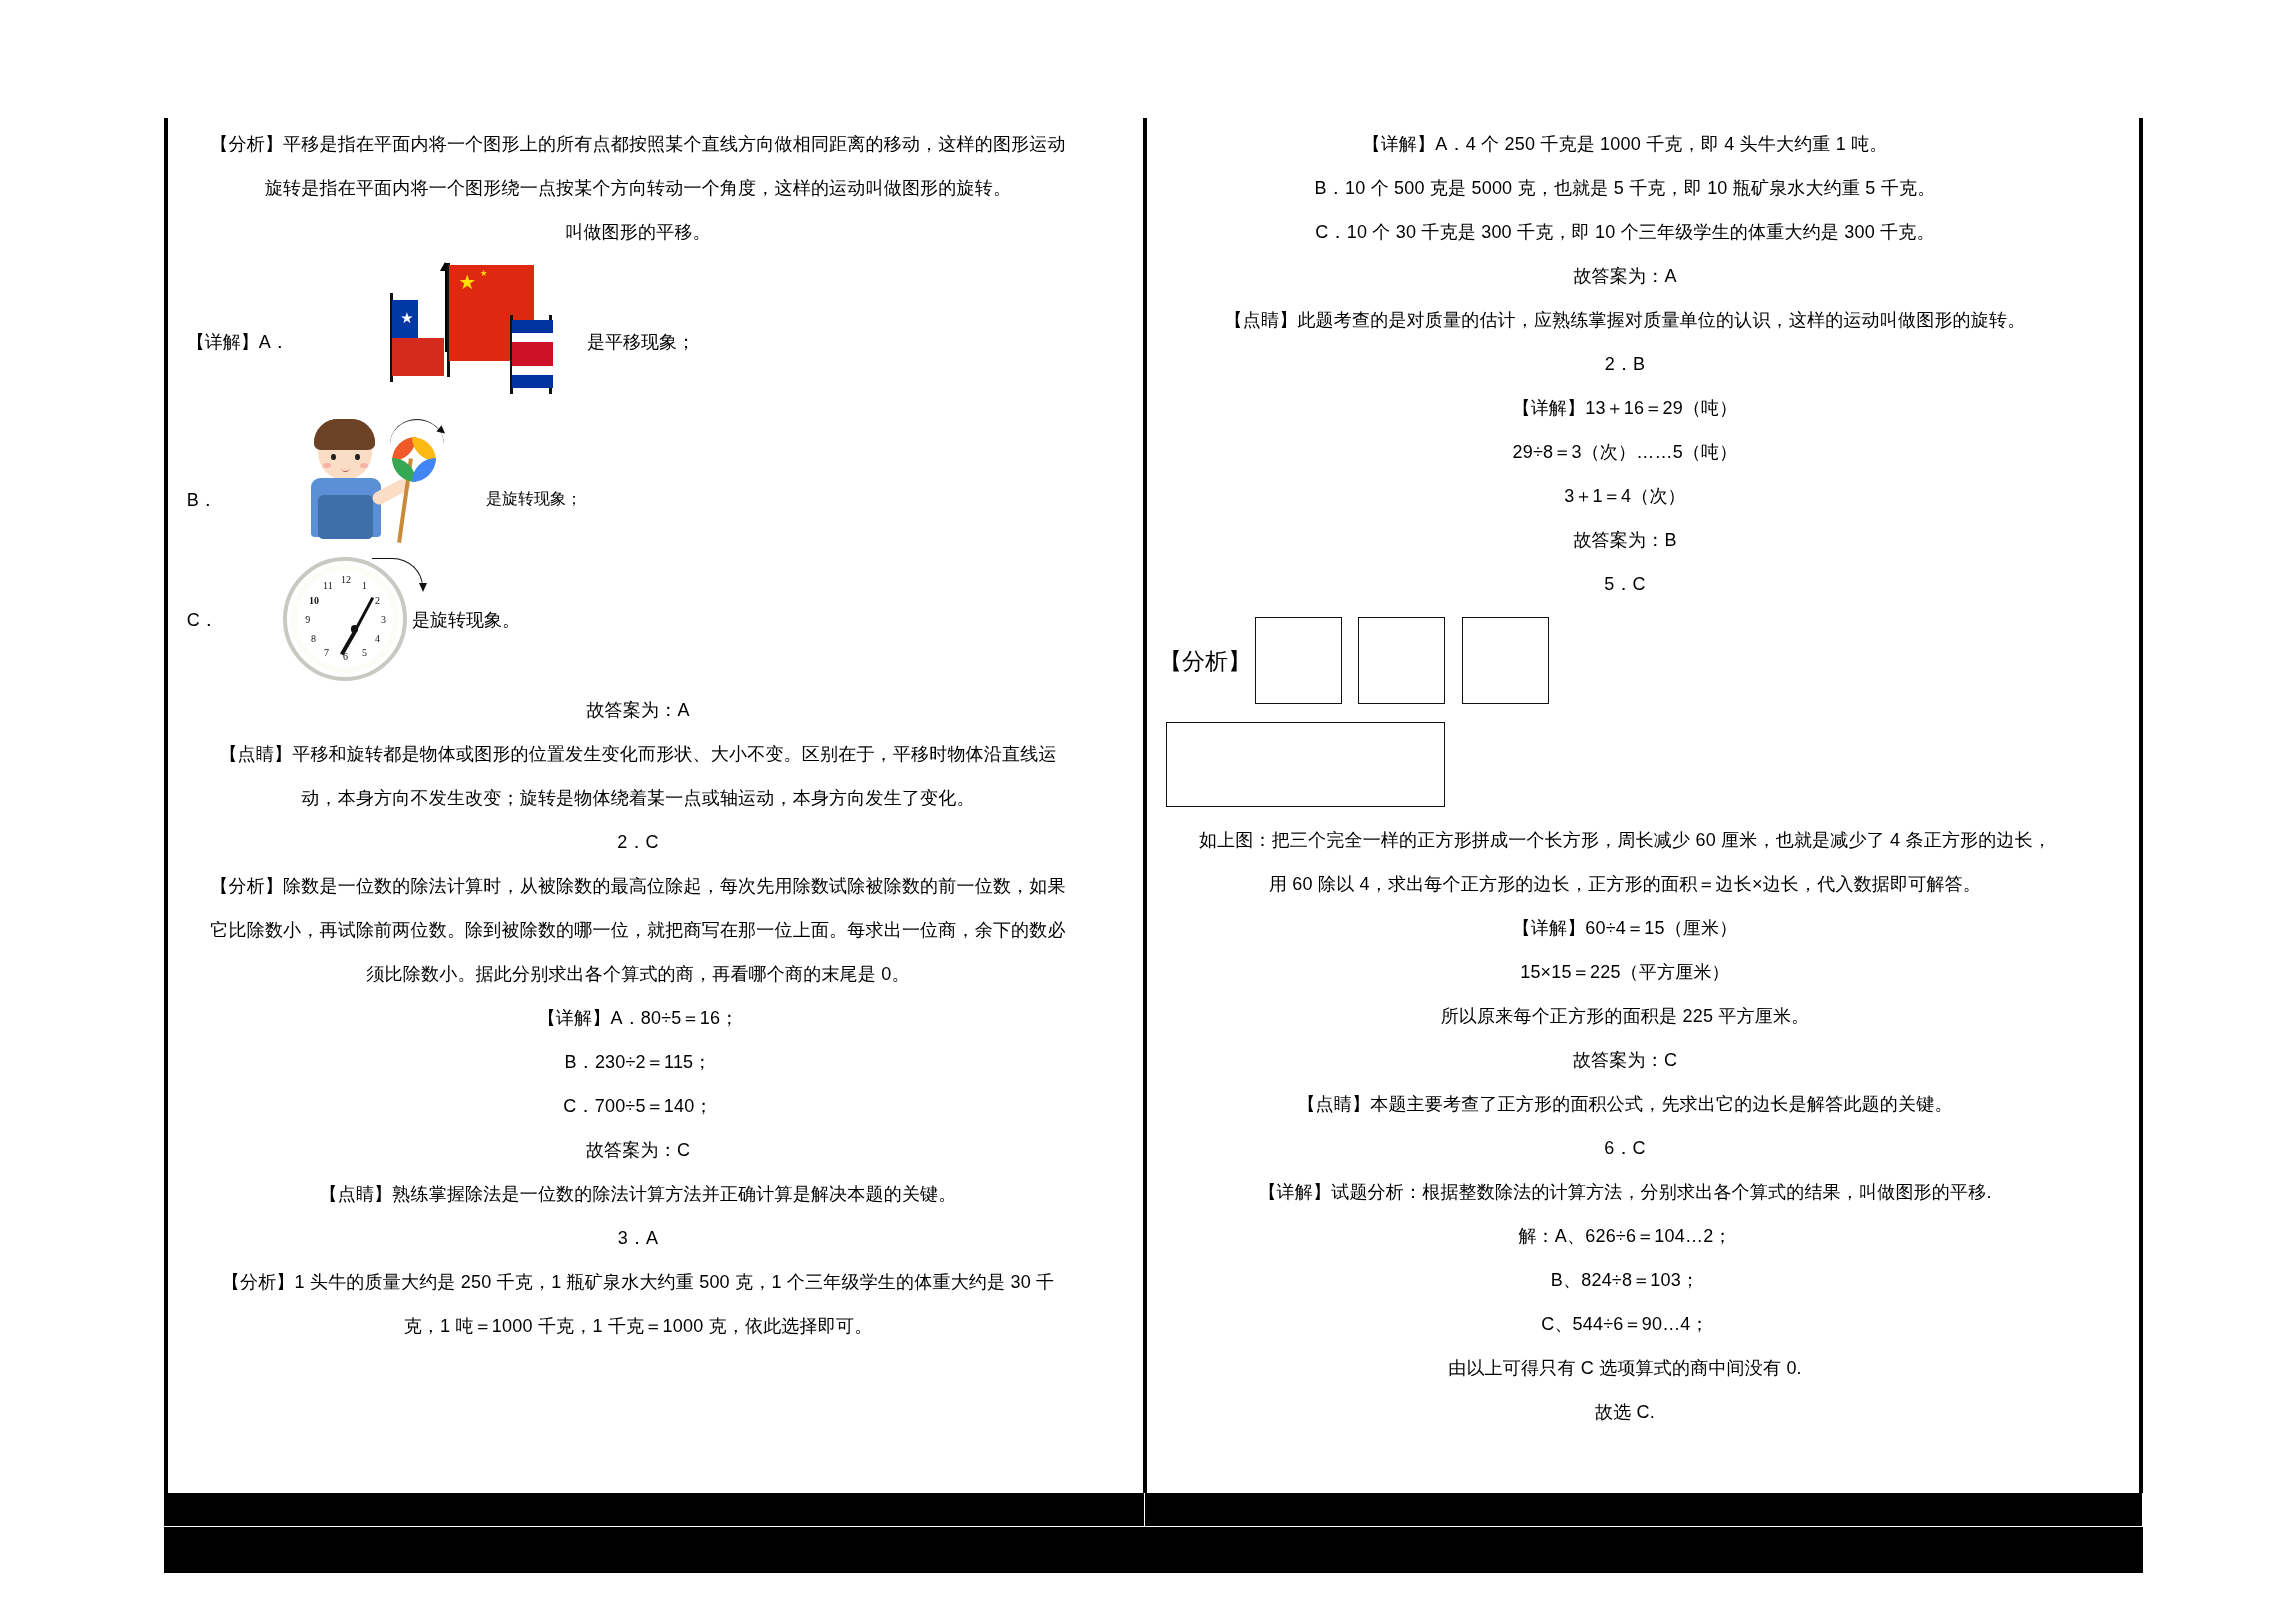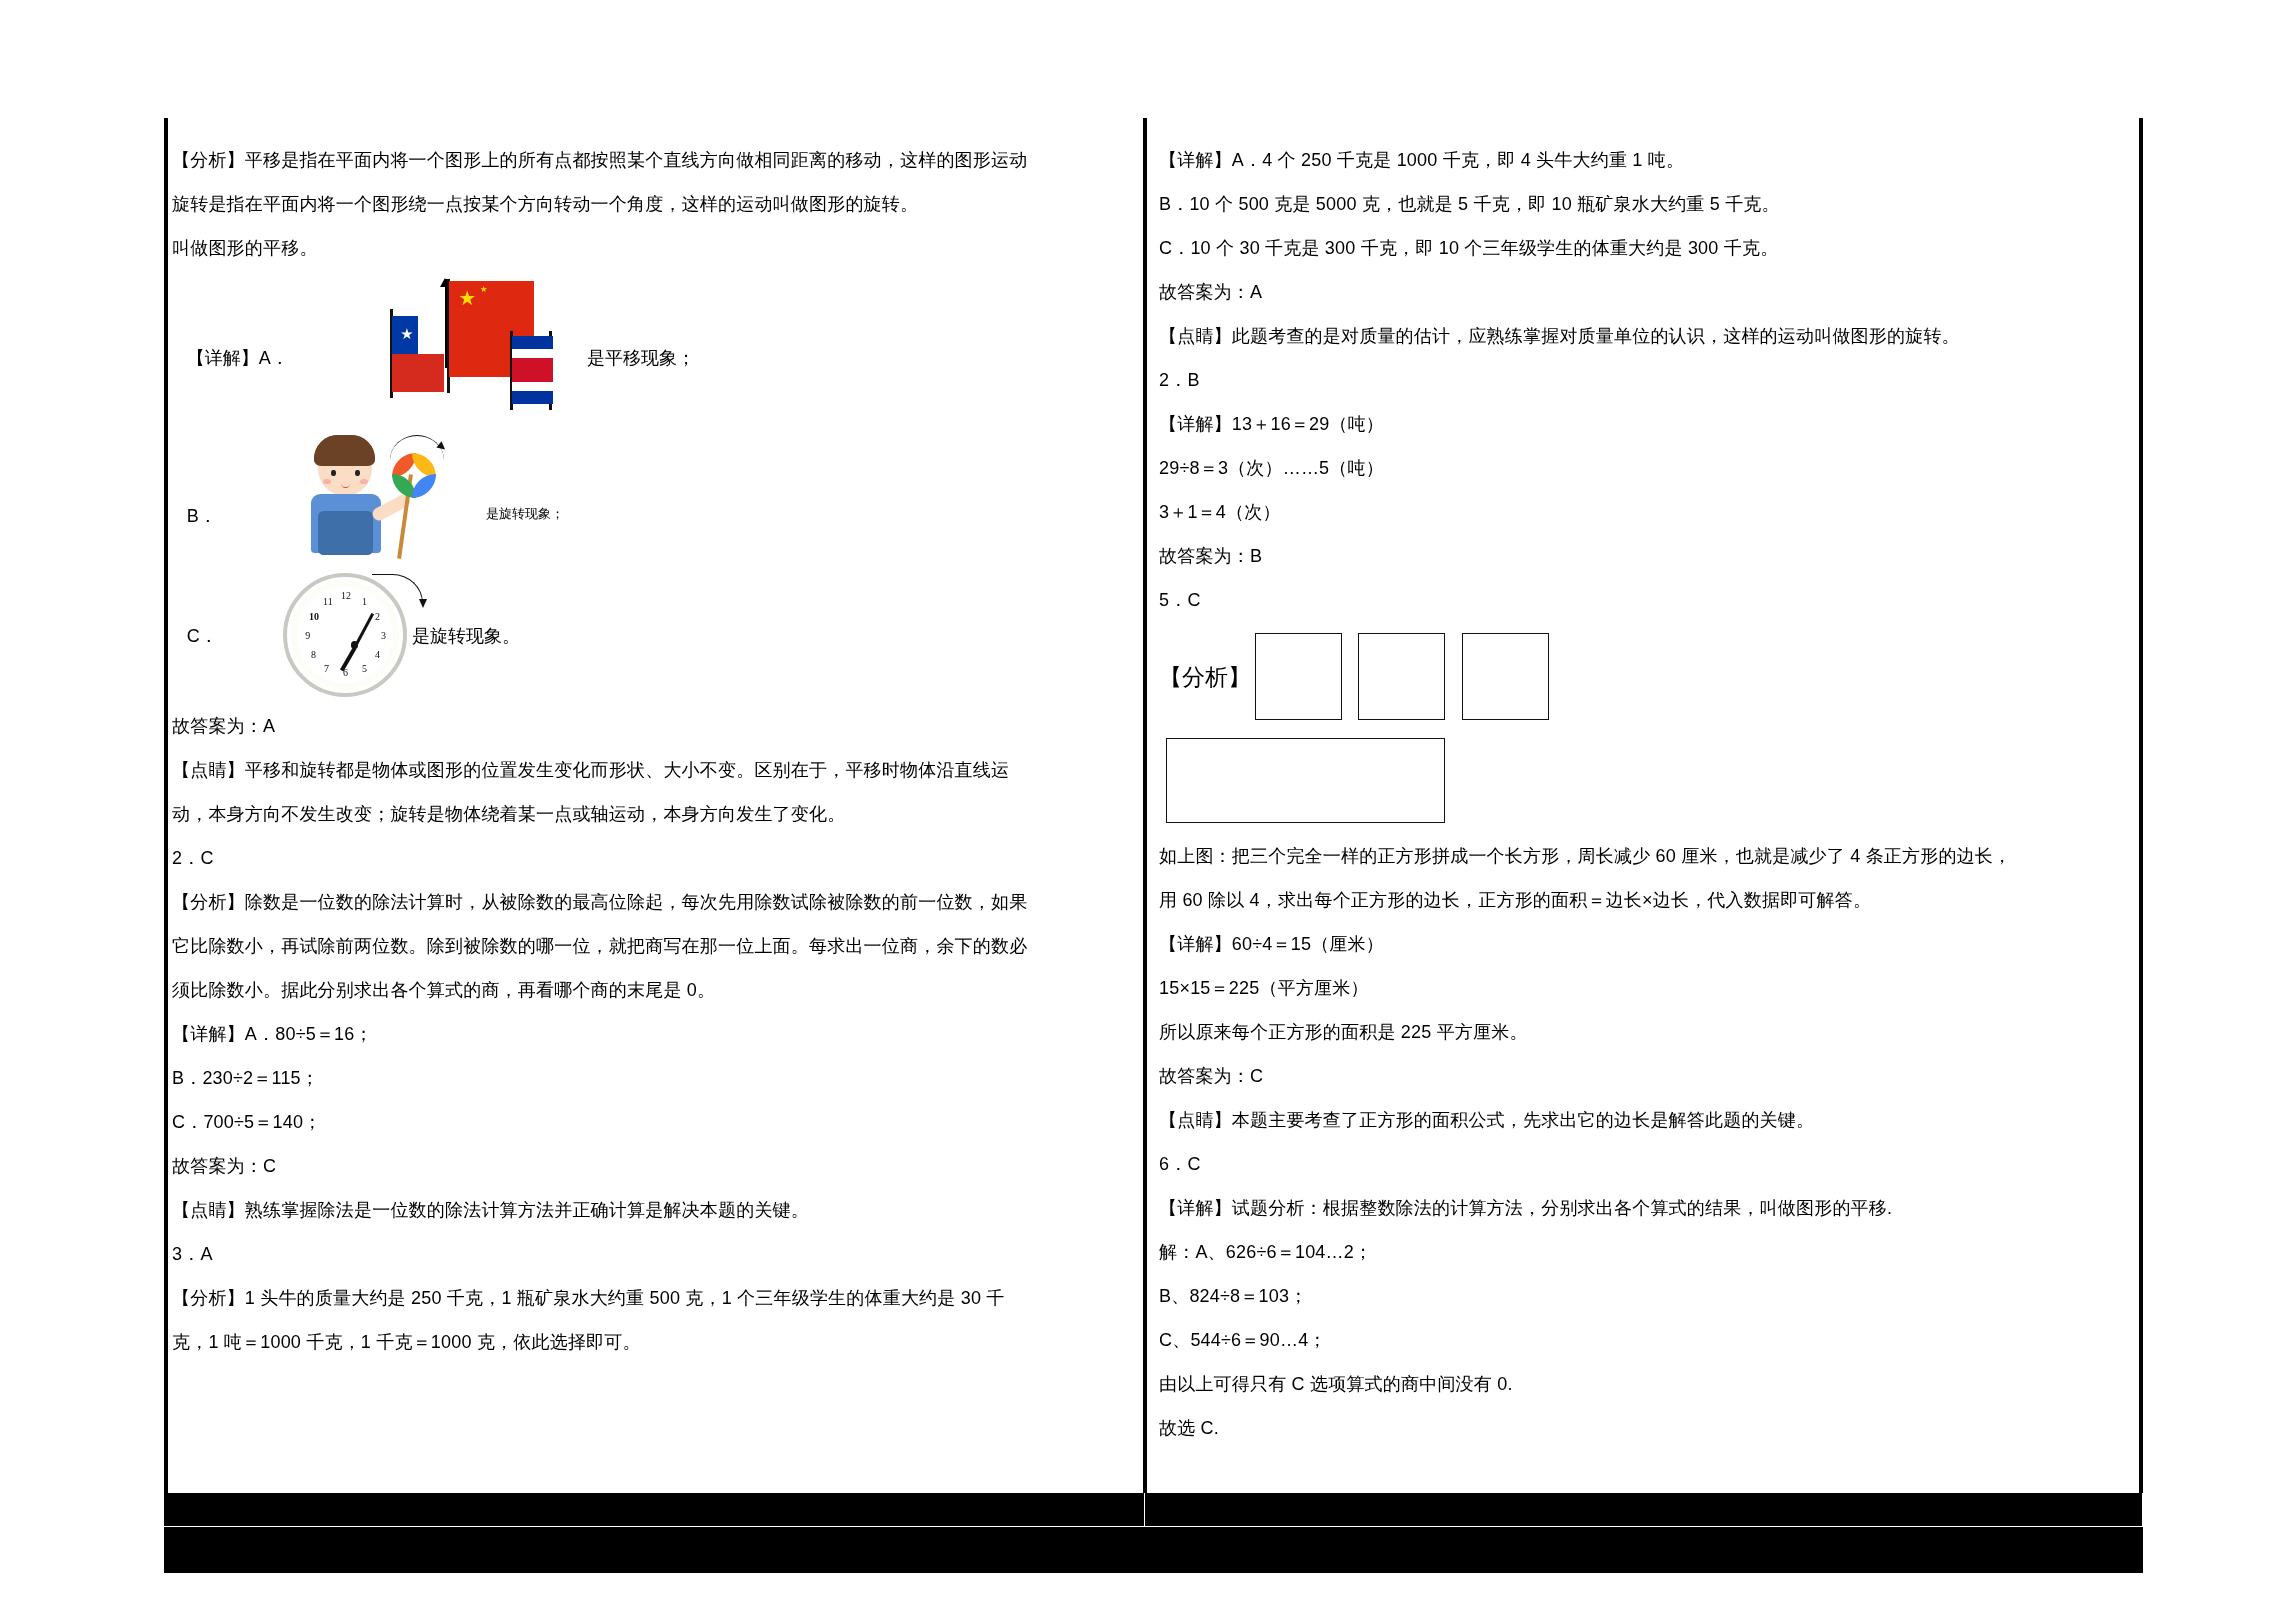--- a/index.html
+++ b/index.html
@@ -58,25 +58,26 @@
   }
   .bar-bottom-wide {
     left: 164px;
     top: 1527px;
     width: 1979px;
     height: 46px;
   }
 
   .col {
     position: absolute;
-    top: 138px;
+    top: 122px;
     width: 932px;
     font-size: 17.5px;
     line-height: 1.0;
     color: #000000;
+    text-align: center;
   }
   .col-left { left: 172px; }
   .col-right { left: 1159px; }
 
   .line {
     margin: 0 0 0 0;
     padding: 0;
     white-space: pre-wrap;
     line-height: 44px;
     font-size: 18px;
@@ -479,21 +480,21 @@
         <div class="boy-body"></div>
         <div class="boy-overall"></div>
         <div class="boy-arm"></div>
         <div class="pin-stick"></div>
         <div class="pin-1"></div>
         <div class="pin-2"></div>
         <div class="pin-3"></div>
         <div class="pin-4"></div>
         <div class="pin-arrow"></div>
       </div>
-      <span style="position:absolute;left:314px;top:89px;font-size:13px;">是旋转现象；</span>
+      <span style="position:absolute;left:314px;top:89px;font-size:16px;">是旋转现象；</span>
     </div>
 
     <div class="detail-c-row">
       <span class="c-label">C．</span>
       <div class="clock">
         <div class="clock-face">
           <span class="num" style="left:44px;top:3.7px;">12</span>
           <span class="num" style="left:65px;top:10px;">1</span>
           <span class="num" style="left:78px;top:25px;">2</span>
           <span class="num" style="left:84px;top:44px;">3</span>

